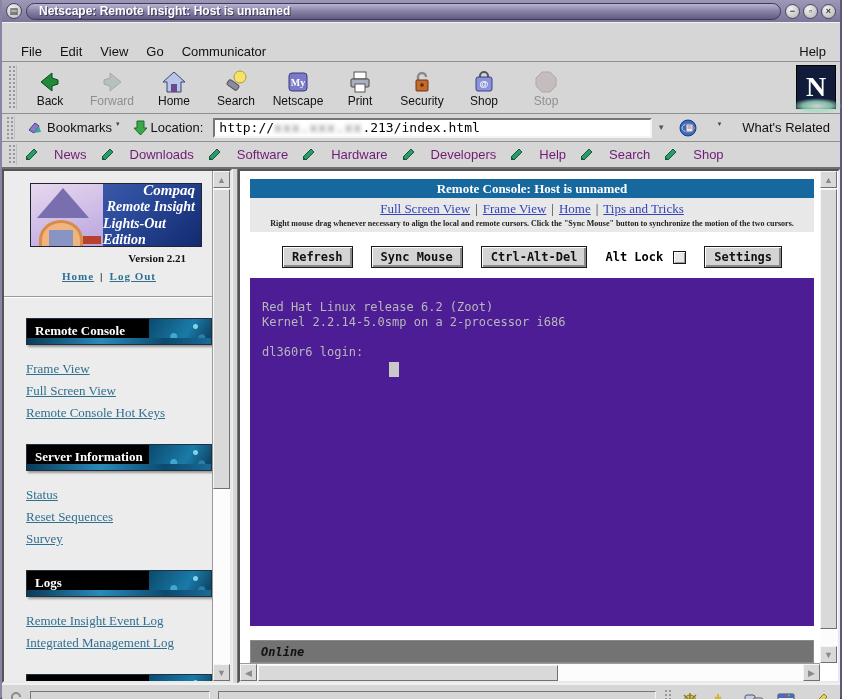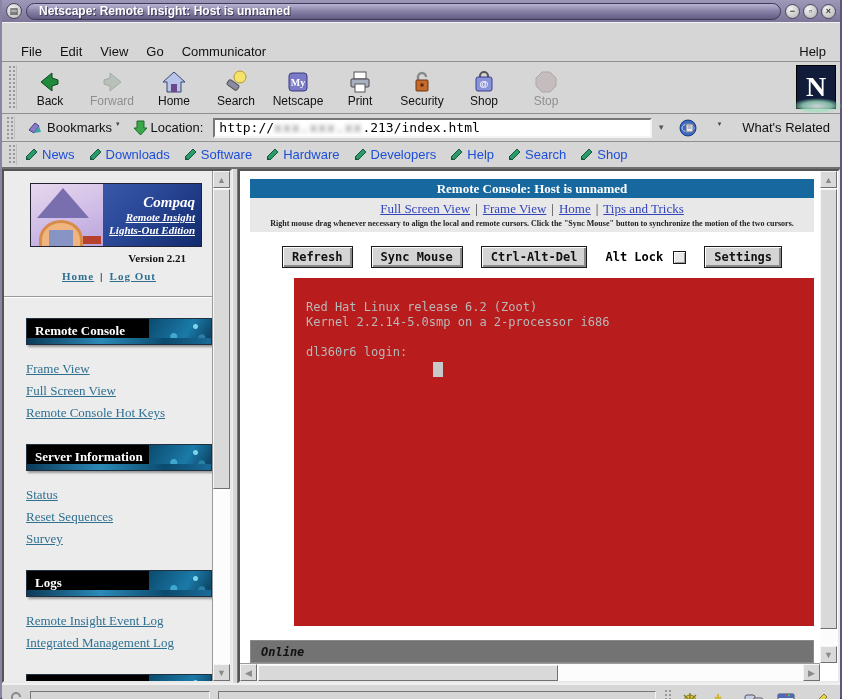--- a/index.html
+++ b/index.html
@@ -50,21 +50,21 @@
   .loc-btn { display:flex; align-items:center; gap:4px; padding:2px 4px; color:#111;justify-content:center; }
   .loc-caret { font-size:7px; color:#444; margin-top:-8px; }
   .url-field { flex:1; height:20px; background:#fff; border:2px solid; border-color:#777 #f4f4f4 #f4f4f4 #777;
                display:flex; align-items:center; padding-left:4px; font-family:"DejaVu Sans Mono",monospace; font-size:13px; color:#000; overflow:hidden; }
   .redacted { filter:blur(2px); color:#666; letter-spacing:1px; }
   .url-arrow { width:15px; height:20px; display:flex; align-items:center; justify-content:center; font-size:8px; color:#555; margin-left:-4px; }
   .whats-related { display:flex; align-items:center; gap:21px; padding:2px 4px; color:#111; }
 
   
   .personalbar { height:27px; background:#d6d6d6; border-bottom:2px solid #6f6f6f; display:flex; align-items:center; gap:2px; padding:0 4px; font-size:13px; }
-  .pt-item { display:flex; align-items:center; gap:4px; padding:2px 8px 2px 4px; color:#1d4ed8; }
+  .pt-item { display:flex; align-items:center; gap:16px; padding:2px 8px 2px 4px; color:#701a75; }
 
   
   .content { height:514px; display:flex; background:#d6d6d6; }
   .sidebar-frame { width:230px; border:2px solid; border-color:#555 #e9e9e9 #e9e9e9 #555; background:#ececec; position:relative; overflow:hidden; }
   .sidebar-scroll { position:absolute; top:0; right:0; bottom:0; width:18px; background:#fcfcfc; border-left:1px solid #9a9a9a; }
   .frame-divider { width:6px; background:#d6d6d6; border-left:1px solid #f0f0f0; border-right:1px solid #777; }
   .main-frame { flex:1; border:2px solid; border-color:#555 #e9e9e9 #e9e9e9 #555; background:#fff; position:relative; overflow:hidden; }
 
   
   .sb-arrow { width:17px; height:17px; background:#d9d9d9; border:1px solid; border-color:#f5f5f5 #707070 #707070 #f5f5f5;
@@ -79,21 +79,21 @@
   .logo-box { margin:12px 12px 0 26px; width:172px; height:64px; display:flex;
               background:linear-gradient(135deg,#4a6ab8 0%, #2c4a9a 55%, #122a6e 100%); border:1px solid #223; }
   .logo-art { width:72px; height:100%; position:relative; background:linear-gradient(160deg,#e8d8ee 0%, #cdb9e6 60%, #b7a3d8 100%); overflow:hidden; }
   .logo-art .roof { position:absolute; left:6px; top:4px; width:0; height:0; border-left:26px solid transparent; border-right:26px solid transparent; border-bottom:30px solid #7a6fae; }
   .logo-art .arch { position:absolute; left:8px; bottom:-14px; width:44px; height:40px; border-radius:50% 50% 0 0; background:#f0b47e; border:3px solid #d88c4a; }
   .logo-art .door { position:absolute; left:18px; bottom:0; width:24px; height:16px; background:#8894c4; }
   .logo-art .truck { position:absolute; right:2px; bottom:2px; width:18px; height:8px; background:#b8412e; }
   .logo-text { flex:1; display:flex; flex-direction:column; justify-content:center; align-items:flex-end; padding-right:6px;
                font-family:"Liberation Serif",serif; font-style:italic; font-weight:bold; color:#fff; line-height:1.15; }
   .logo-brand { font-size:15px; }
-  .logo-line { font-size:11px;text-decoration:underline; }
+  .logo-line { font-size:14px; }
   .version { margin:5px 26px 0 0; text-align:right; font-size:11px; font-weight:bold; color:#111; font-family:"Liberation Serif",serif; }
   .top-links { margin:6px 0 0 58px; font-size:11px; font-weight:bold; font-family:"Liberation Serif",serif; letter-spacing:1px; }
   .top-links a, .side-link { color:#2f7091; text-decoration:underline; cursor:pointer; }
   .top-links .sep { color:#111; margin:0 6px; }
   .side-divider { margin-top:14px; border-top:1px solid #9a9a9a; border-bottom:1px solid #fff; }
 
   .side-section { margin:20px 10px 0 22px; }
   .section-header { width:186px; height:27px; position:relative; box-shadow:2px 2px 2px #9a9a9a; border:1px solid #203040; background:#000; }
   .section-header .pattern { position:absolute; right:0; top:0; width:62px; height:100%;
       background:radial-gradient(circle at 75% 30%, #7fd4e8 2px, transparent 3px),
@@ -116,22 +116,22 @@
   .nav-links a { color:#3344bb; text-decoration:underline; cursor:pointer; }
   .nav-links .sep { color:#333; margin:0 5px; }
   .help-text { margin-top:2px; font-size:8px; font-weight:bold; color:#222; }
   .btn-row { margin-top:14px; display:flex; align-items:center; justify-content:center; gap:18px;
              font-family:"DejaVu Sans Mono",monospace; font-size:12px; font-weight:bold; }
   .con-btn { background:#d4d4d4; padding:3px 9px; border:1px solid #1a1a1a;
              box-shadow:inset 1px 1px 0 #fff, inset -2px -2px 0 #8a8a8a; color:#111; cursor:default; }
   .altlock { display:flex; align-items:center; gap:10px; }
   .checkbox { width:13px; height:13px; background:#e8e8e8; border:1px solid #1a1a1a; box-shadow:inset 1px 1px 0 #fff, inset -1px -1px 0 #999; }
 
-  .console { margin-top:10px; height:348px; background:#b91c1c; position:relative;
-             font-family:"DejaVu Sans Mono",monospace; font-size:12px; color:#b8b8b8; padding:22px 0 0 12px;margin-left:44px; }
+  .console { margin-top:10px; height:348px; background:#4c1d95; position:relative;
+             font-family:"DejaVu Sans Mono",monospace; font-size:12px; color:#b8b8b8; padding:22px 0 0 12px; }
   .console-line { height:15px; white-space:pre; }
   .cursor-block { position:absolute; left:139px; top:84px; width:10px; height:15px; background:#c9c9c9; }
 
   .online-box { margin-top:14px; height:23px; border:1px solid #8a8a8a; background:#737373; display:flex; align-items:center; padding-left:10px;
                 font-family:"DejaVu Sans Mono",monospace; font-size:12px; font-weight:bold; font-style:italic; color:#111; }
 
   
   .statusbar { height:33px; background:#d6d6d6; border-top:2px solid #f0f0f0; display:flex; align-items:center; padding:0 8px 0 4px; gap:8px; }
   .sunken { height:20px; background:#d6d6d6; border:1px solid; border-color:#777 #f4f4f4 #f4f4f4 #777; }
   .panel1 { width:180px; }

